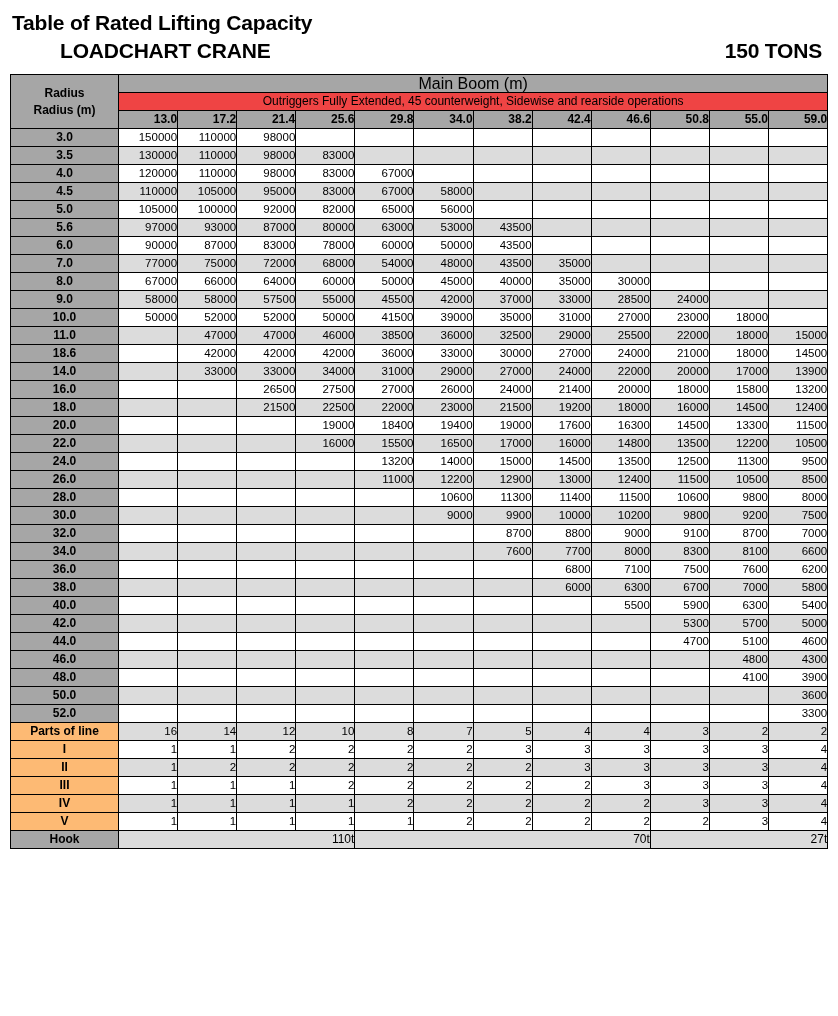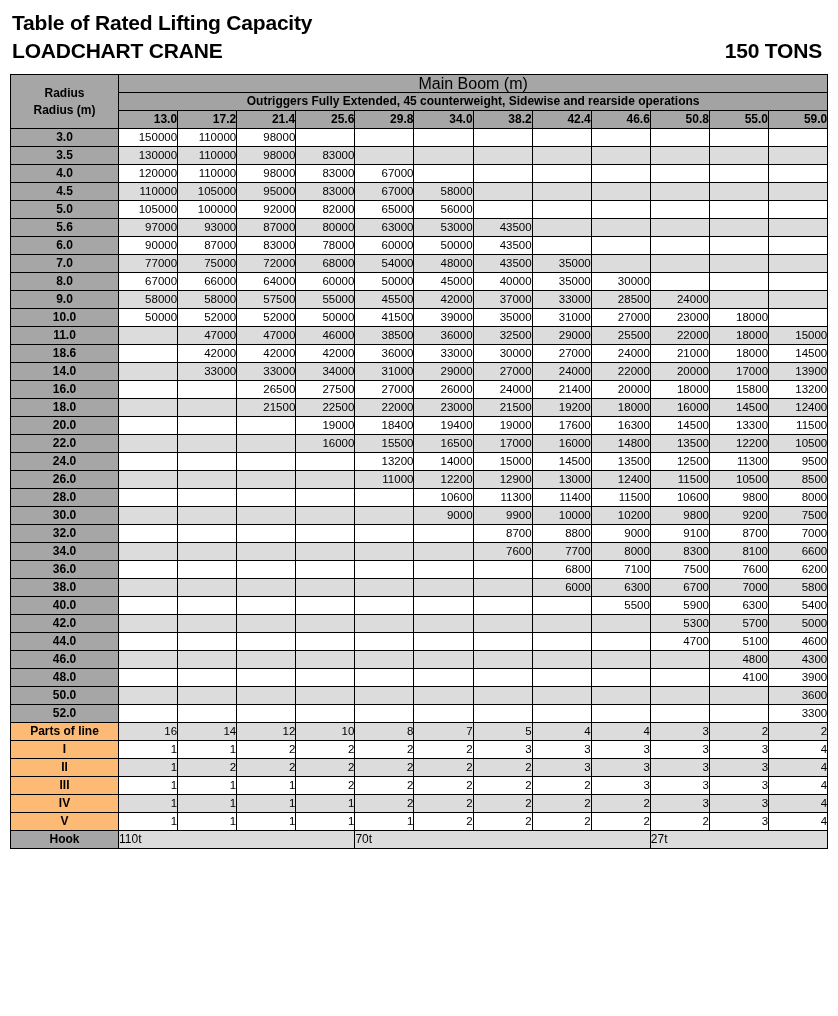--- a/index.html
+++ b/index.html
@@ -28,20 +28,21 @@
     font-size: 21px;
     font-weight: bold;
     letter-spacing: -0.2px;
     line-height: 26px;
   }
   .title-row2 {
     display: flex;
     justify-content: space-between;
     align-items: flex-start;
     margin-top: 2px;
+    margin-left: 48px;
   }
   .title-sub {
     font-size: 21px;
     font-weight: bold;
     letter-spacing: -0.2px;
     line-height: 26px;
   }
   .title-tons {
     font-size: 21px;
     font-weight: bold;
@@ -83,23 +84,23 @@
   .hdr-radius .l1, .hdr-radius .l2 { display: block; }
   .hdr-mainboom {
     background: #a6a6a6;
     text-align: center;
     font-weight: normal;
     font-size: 16px;
     height: 18px;
     line-height: 18px;
   }
   .hdr-note {
-    background: #a3a3a3;
+    background: #ef4444;
     text-align: center;
-    font-weight: bold;
+    font-weight: normal;
     font-size: 12px;
     height: 18px;
     line-height: 18px;
   }
   .hdr-boomlen {
     background: #a6a6a6;
     text-align: right;
     font-weight: bold;
     font-size: 12px;
     height: 19px;
@@ -144,21 +145,21 @@
   }
   td.hook-label {
     background: #a6a6a6;
     text-align: center;
     font-weight: bold;
     font-size: 12px;
     margin-left: 13px;
   }
   td.hook-val {
     background: #dcdcdc;
-    text-align: left;
+    text-align: right;
     font-size: 12px;
   }
   .thick-top { border-top: 2px solid #000; }
 </style>
 </head>
 <body>
 
 <div class="page">
 
   <div class="titles">

